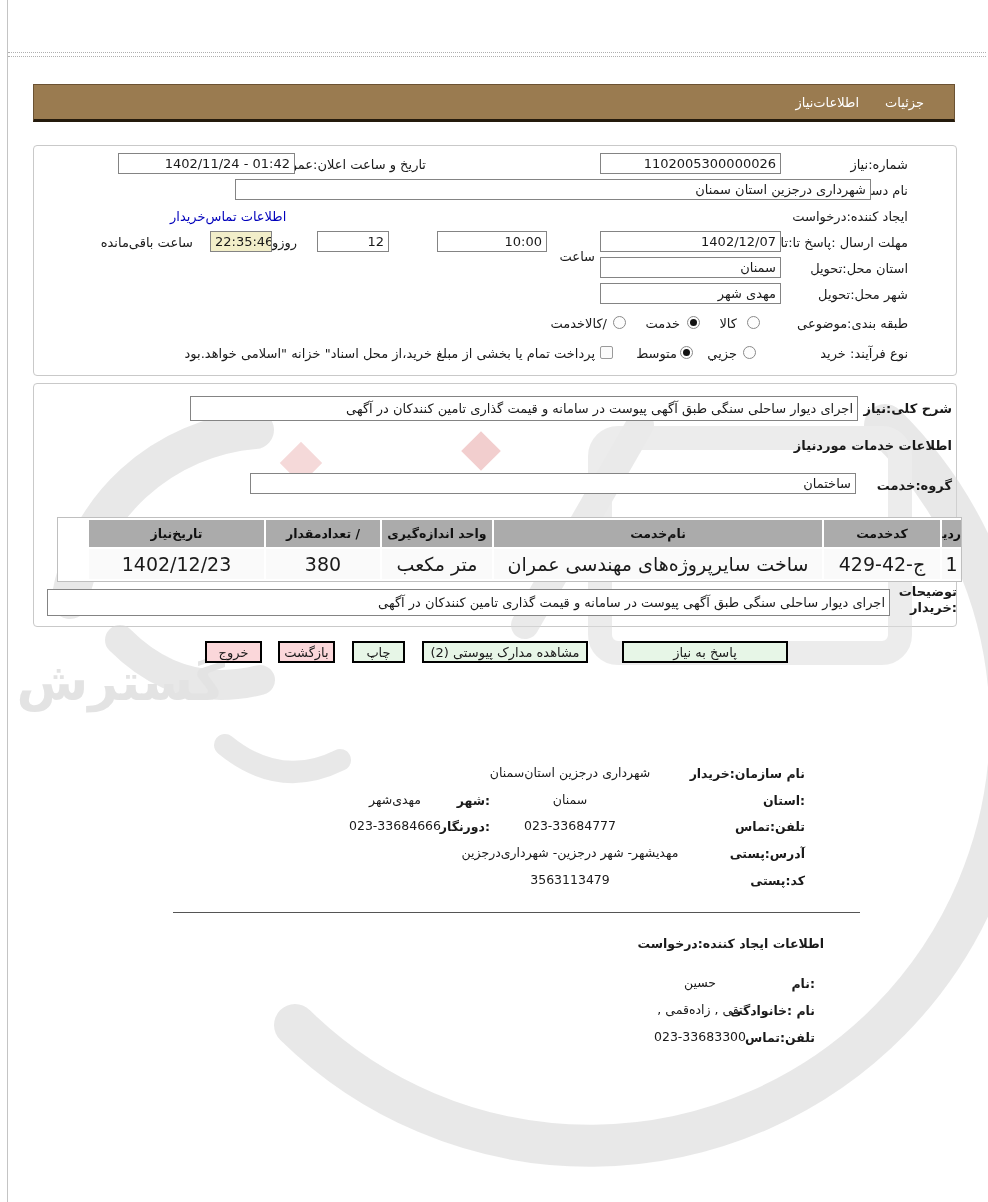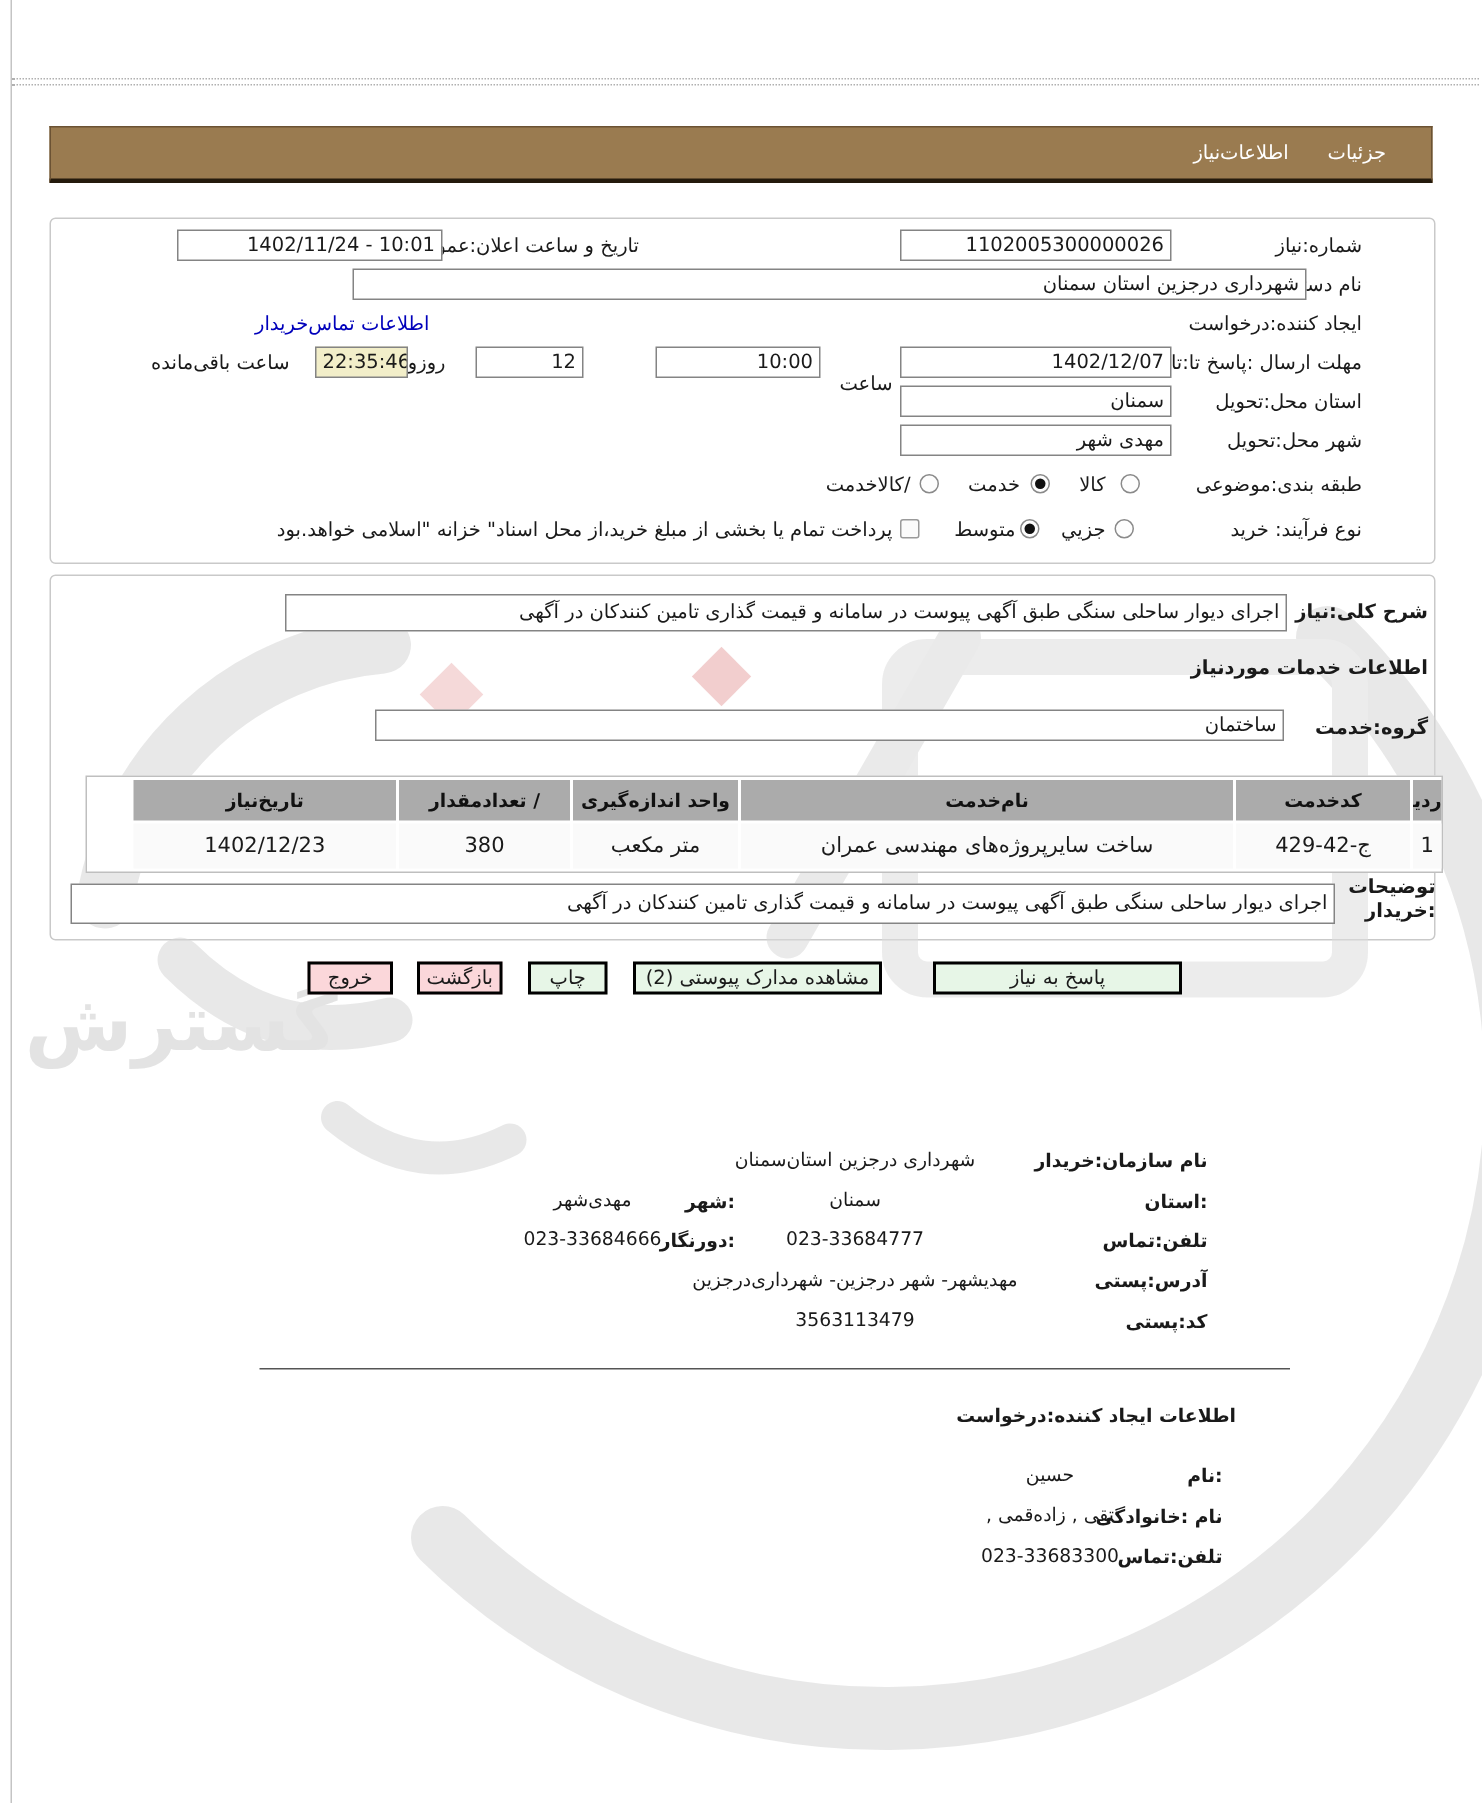--- a/index.html
+++ b/index.html
@@ -25,21 +25,21 @@
   .btn{position:absolute;z-index:3;height:22px;line-height:20px;text-align:center;border:2px solid #000000;
        font-size:13px;box-sizing:border-box;cursor:pointer;white-space:nowrap;}
   .btn.green{background:#e7f6e7;}
   .btn.pink{background:#fbd7da;}
   .countdown{background:#f2eec9;text-align:center;}
   .link{color:#0000bb;cursor:pointer;text-align:right;}
   .tablewrap{position:absolute;z-index:3;left:57px;top:517px;width:903px;border:1px solid #bfbfbf;background:#fff;}
   .trow{display:flex;}
   .tcell{box-sizing:border-box;text-align:center;overflow:hidden;white-space:nowrap;}
   .thead .tcell{background:#ababab;font-weight:bold;font-size:12.5px;height:27px;line-height:27px;margin:2px 0 0 2px;color:#111;}
-  .tbody .tcell{background:#fafafa;font-size:14px;height:30px;line-height:30px;margin:2px 0 2px 2px;}
+  .tbody .tcell{background:#fafafa;font-size:19px;height:30px;line-height:30px;margin:2px 0 2px 2px;}
   .c-radif{width:19px;}.c-code{width:116px;}.c-name{width:328px;}.c-unit{width:110px;}.c-qty{width:114px;}.c-date{width:175px;}
   .dots{position:absolute;z-index:3;left:8px;width:978px;height:0;border-top:1px dotted #b0b0b0;}
   .vline{position:absolute;z-index:3;left:7px;top:0;width:1px;height:1202px;background:#c4c4c4;}
   .hr{position:absolute;z-index:3;left:173px;top:912px;width:687px;height:0;border-top:1px solid #555;}
   .small{font-size:12.5px;}
   .valcol{position:absolute;z-index:3;text-align:center;white-space:nowrap;font-size:12.5px;}
   .watermark{position:absolute;z-index:2;left:0;top:0;pointer-events:none;}
 </style>
 </head>
 <body>
@@ -67,21 +67,21 @@
   <div class="tabbar">
     <span class="tab">جزئیات</span>
     <span class="tab">اطلاعات‌نیاز</span>
   </div>
 
   <div class="panel" style="left:33px;top:145px;width:924px;height:231px;"></div>
 
   <div class="lbl" style="right:80px;top:156px">شماره:نیاز</div>
   <div class="inp" style="left:600px;top:153px;width:181px">1102005300000026</div>
   <div class="lbl" style="right:562px;top:156px">تاریخ و ساعت اعلان:عمومي</div>
-  <div class="inp ltr" style="left:118px;top:153px;width:177px">1402/11/24 - 10:01</div>
+  <div class="inp ltr" style="left:118px;top:153px;width:177px">1402/11/24 - 01:42</div>
 
   <div class="lbl" style="right:80px;top:182px">نام دستگاه:خریدار</div>
   <div class="inp" style="left:235px;top:179px;width:636px">شهرداری درجزین استان سمنان</div>
 
   <div class="lbl" style="right:80px;top:208px">ایجاد کننده:درخواست</div>
   <div class="lbl link" style="left:170px;top:208px">اطلاعات تماس‌خریدار</div>
 
   <div class="lbl" style="right:80px;top:234px">مهلت ارسال :پاسخ تا:تاریخ</div>
   <div class="inp ltr" style="left:600px;top:231px;width:181px">1402/12/07</div>
   <div class="lbl" style="right:393px;top:248px">ساعت</div>

